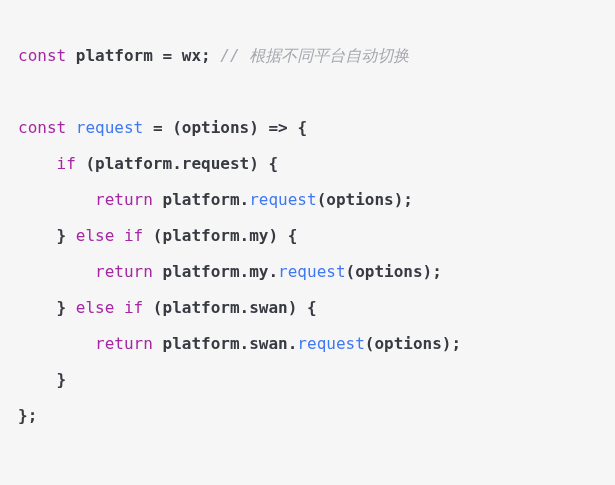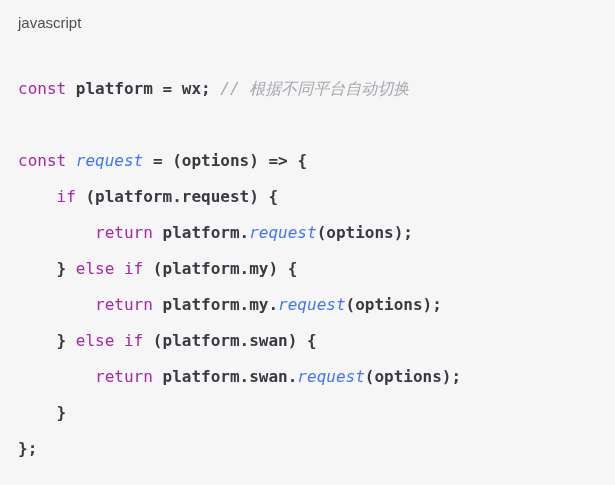--- a/index.html
+++ b/index.html
@@ -37,22 +37,21 @@
     font-size: 16px;
     line-height: 36px;
     color: var(--plain);
   }
   .code-line {
     white-space: pre;
     min-height: 36px;
   }
   .tok-plain    { color: var(--plain); font-weight: bold; }
   .tok-keyword  { color: var(--keyword); }
-  .tok-function { color: var(--function); font-style: italic; }
+  .tok-function { color: var(--function); }
   .tok-comment  { color: var(--comment); font-style: italic; }
 </style>
 </head>
 <body>
 
 <div class="code-block">
-  <div class="lang-label">javascript</div>
   <pre class="code-content"><div class="code-line"><span class="tok-keyword">const</span><span class="tok-plain"> platform = wx; </span><span class="tok-comment">// 根据不同平台自动切换</span></div><div class="code-line">&nbsp;</div><div class="code-line"><span class="tok-keyword">const</span><span class="tok-plain"> </span><span class="tok-function">request</span><span class="tok-plain"> = (options) =&gt; {</span></div><div class="code-line"><span class="tok-plain">    </span><span class="tok-keyword">if</span><span class="tok-plain"> (platform.request) {</span></div><div class="code-line"><span class="tok-plain">        </span><span class="tok-keyword">return</span><span class="tok-plain"> platform.</span><span class="tok-function">request</span><span class="tok-plain">(options);</span></div><div class="code-line"><span class="tok-plain">    } </span><span class="tok-keyword">else</span><span class="tok-plain"> </span><span class="tok-keyword">if</span><span class="tok-plain"> (platform.my) {</span></div><div class="code-line"><span class="tok-plain">        </span><span class="tok-keyword">return</span><span class="tok-plain"> platform.my.</span><span class="tok-function">request</span><span class="tok-plain">(options);</span></div><div class="code-line"><span class="tok-plain">    } </span><span class="tok-keyword">else</span><span class="tok-plain"> </span><span class="tok-keyword">if</span><span class="tok-plain"> (platform.swan) {</span></div><div class="code-line"><span class="tok-plain">        </span><span class="tok-keyword">return</span><span class="tok-plain"> platform.swan.</span><span class="tok-function">request</span><span class="tok-plain">(options);</span></div><div class="code-line"><span class="tok-plain">    }</span></div><div class="code-line"><span class="tok-plain">};</span></div></pre>
 </div>
 
 </body></html>

